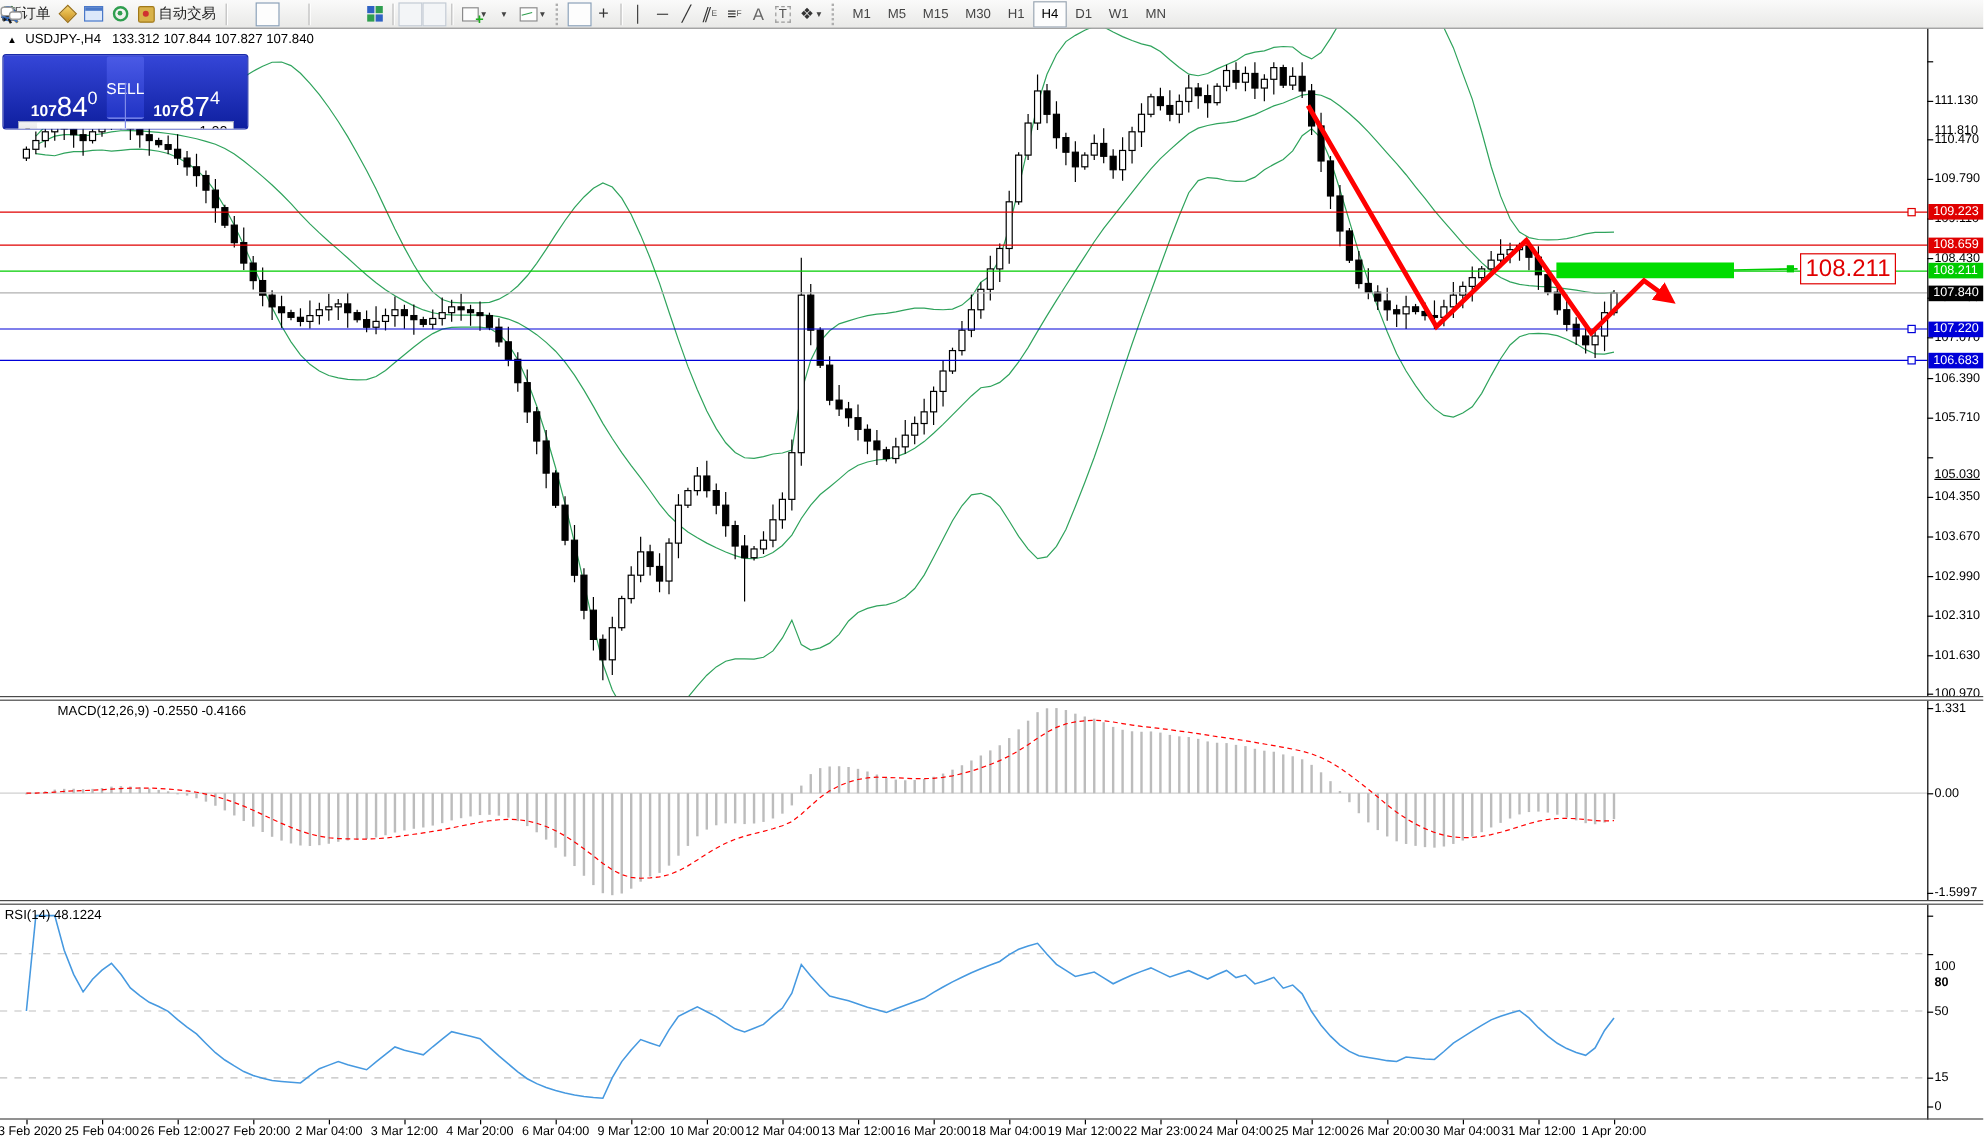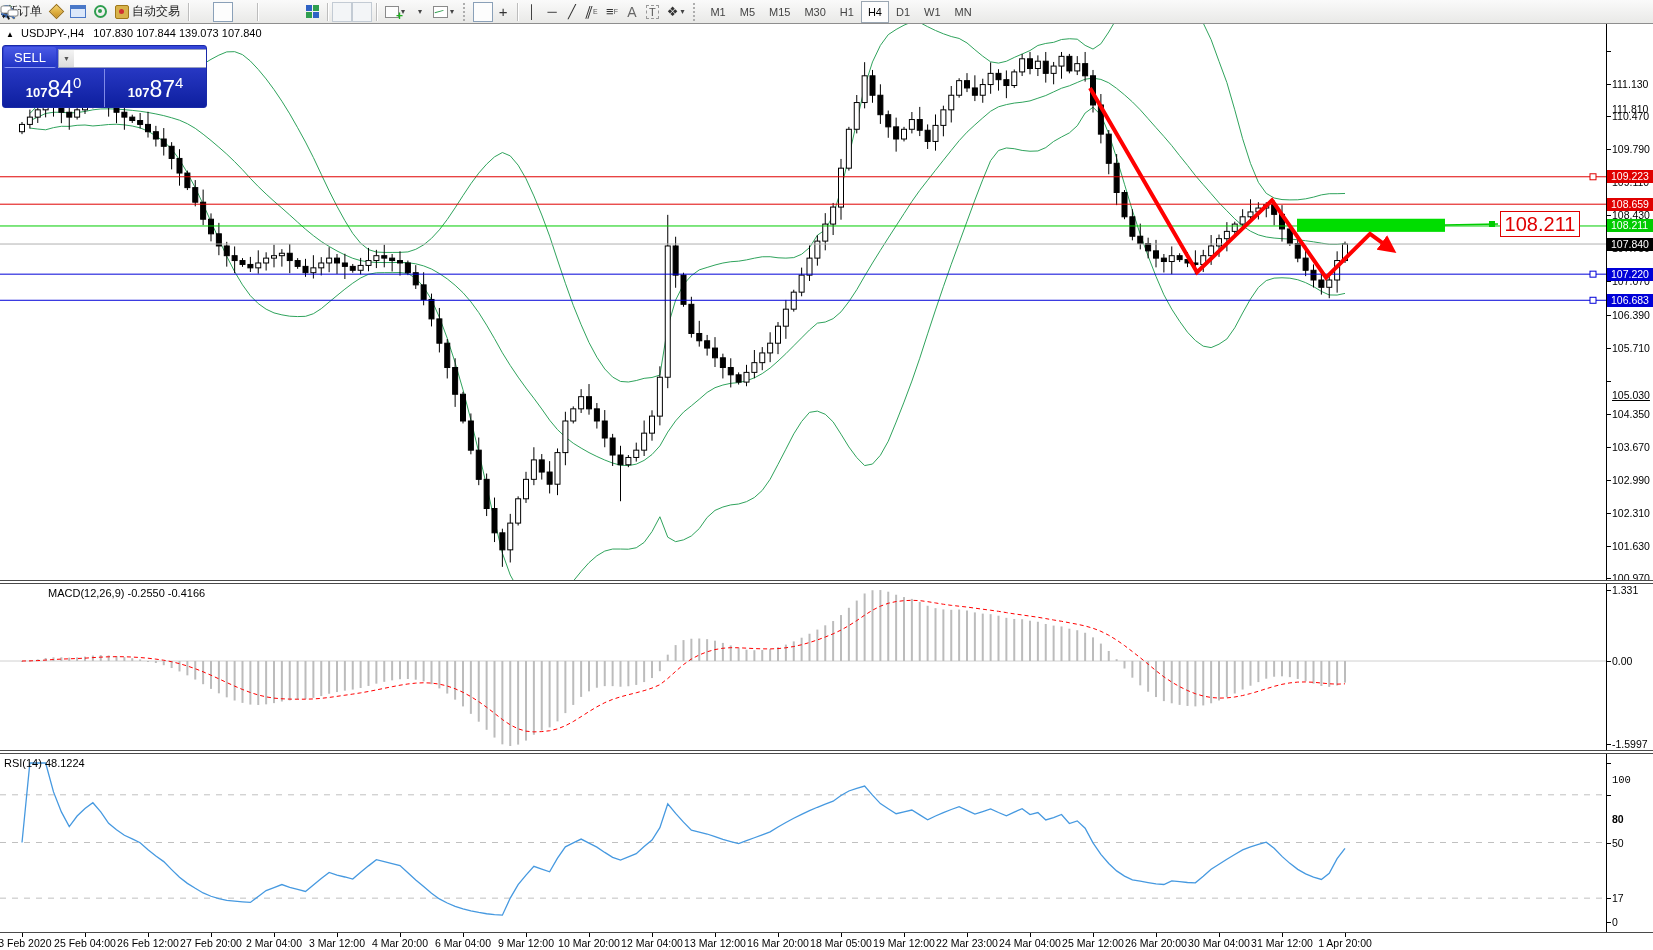--- a/index.html
+++ b/index.html
@@ -49,21 +49,21 @@
   #chart-title .mark{font-size:8px;margin-right:4px;}
   #macd-label{position:absolute;left:4px;top:587px;font-size:11px;color:#000;z-index:7;margin-left:44px;}
   #rsi-label{position:absolute;left:4px;top:757px;font-size:11px;color:#000;z-index:7;}
   #annotation{position:absolute;left:1344px;top:147px;font-size:30px;font-weight:bold;color:#00dd00;
     text-shadow:-2px 2px 0 #cc3300;letter-spacing:2px;z-index:8;white-space:nowrap;}
   #callout{position:absolute;left:1500px;top:211px;width:78px;height:24px;border:1px solid #e00000;color:#e00000;
     font-size:20px;line-height:24px;text-align:center;background:#fff;z-index:8;}
   
   #quote-panel{position:absolute;left:2px;top:45px;width:205px;height:63px;border:1px solid #1a2aa8;border-radius:3px;
     background:linear-gradient(#3546d8,#0e1f9f);z-index:9;overflow:hidden;box-sizing:border-box;}
-  #qp-row1{display:flex;align-items:flex-end;height:23px;}
+  #qp-row1{display:flex;align-items:center;height:23px;flex-direction:column;}
   .qbtn{flex:0 0 52px;height:21px;margin:1px;display:flex;align-items:center;justify-content:center;color:#fff;
     font-size:13px;background:linear-gradient(#4a5ae6,#2033c4);border-radius:2px;box-shadow:inset 0 -3px 0 -2px #8a96f2;}
   #vol-box{flex:1;height:19px;margin:1px;display:flex;background:#fff;border:1px solid #98a0c0;box-sizing:border-box;}
   #vol-box button{width:15px;border:none;background:linear-gradient(#f4f4f4,#dcdcdc);color:#555;font-size:7px;padding:0;}
   #vol-down{border-right:1px solid #b0b0b0;}
   #vol-input{flex:1;border:none;outline:none;text-align:right;font-size:12px;padding:0 4px;font-family:"Liberation Sans",sans-serif;}
   #qp-row2{display:flex;height:38px;}
   .qprice{flex:1;display:flex;align-items:flex-end;justify-content:center;color:#fff;padding-bottom:2px;}
   .qprice .psm{font-size:13px;font-weight:bold;margin-bottom:5px;}
   .qprice .pbig{font-size:23px;font-weight:500;line-height:32px;}
@@ -834,21 +834,21 @@
       <div class="timelabel" style="left: 526px;">9 Mar 12:00</div>
       <div class="timetick" style="left: 589px;"></div>
       <div class="timelabel" style="left: 589px;">10 Mar 20:00</div>
       <div class="timetick" style="left: 652px;"></div>
       <div class="timelabel" style="left: 652px;">12 Mar 04:00</div>
       <div class="timetick" style="left: 715px;"></div>
       <div class="timelabel" style="left: 715px;">13 Mar 12:00</div>
       <div class="timetick" style="left: 778px;"></div>
       <div class="timelabel" style="left: 778px;">16 Mar 20:00</div>
       <div class="timetick" style="left: 841px;"></div>
-      <div class="timelabel" style="left: 841px;">18 Mar 05:00</div>
+      <div class="timelabel" style="left: 841px;">18 Mar 04:00</div>
       <div class="timetick" style="left: 904px;"></div>
       <div class="timelabel" style="left: 904px;">19 Mar 12:00</div>
       <div class="timetick" style="left: 967px;"></div>
       <div class="timelabel" style="left: 967px;">22 Mar 23:00</div>
       <div class="timetick" style="left: 1030px;"></div>
       <div class="timelabel" style="left: 1030px;">24 Mar 04:00</div>
       <div class="timetick" style="left: 1093px;"></div>
       <div class="timelabel" style="left: 1093px;">25 Mar 12:00</div>
       <div class="timetick" style="left: 1156px;"></div>
       <div class="timelabel" style="left: 1156px;">26 Mar 20:00</div>
@@ -858,35 +858,35 @@
       <div class="timelabel" style="left: 1282px;">31 Mar 12:00</div>
       <div class="timetick" style="left: 1345px;"></div>
       <div class="timelabel" style="left: 1345px;">1 Apr 20:00</div>
       <div class="axtick" style="top: 590px;"></div>
       <div class="axlabel" style="top: 584px;">1.331</div>
       <div class="axtick" style="top: 661px;"></div>
       <div class="axlabel" style="top: 655px;">0.00</div>
       <div class="axtick" style="top: 744px;"></div>
       <div class="axlabel" style="top: 738px;">-1.5997</div>
       <div class="axtick" style="top: 763px;"></div>
-      <div class="axlabel" style="top: 774px; font-family: Liberation Mono, monospace;">100</div>
+      <div class="axlabel" style="top: 799px;">100</div>
       <div class="axtick" style="top: 794.8px;"></div>
       <div class="axlabel" style="top: 813px; font-weight: bold;">80</div>
       <div class="axtick" style="top: 842.5px;"></div>
       <div class="axlabel" style="top: 836.5px;">50</div>
       <div class="axtick" style="top: 898.15px;"></div>
-      <div class="axlabel" style="top: 892.15px;">17</div>
+      <div class="axlabel" style="top: 892.15px;">15</div>
       <div class="axtick" style="top: 922px;"></div>
       <div class="axlabel" style="top: 916px;">0</div>
     </div>
 
   <div id="chart-title">
     <span class="mark">▲</span>
     <span>USDJPY-,H4</span>&nbsp;&nbsp;
-    <span>107.830 107.844 139.073 107.840</span>
+    <span>133.312 107.844 107.827 107.840</span>
   </div>
   <div id="macd-label">MACD(12,26,9) -0.2550 -0.4166</div>
   <div id="rsi-label">RSI(14) 48.1224</div>
   <div id="callout">108.211</div>
 
   <div id="quote-panel">
     <div id="qp-row1">
       <div class="qbtn">SELL</div>
       <div id="vol-box">
         <button id="vol-down">▼</button>

